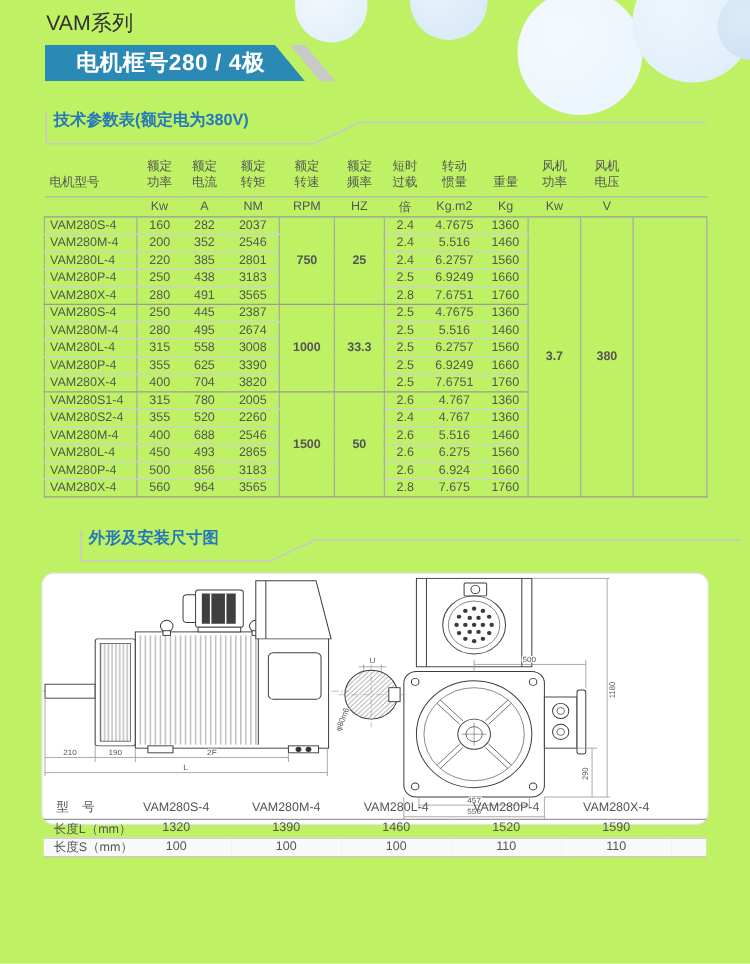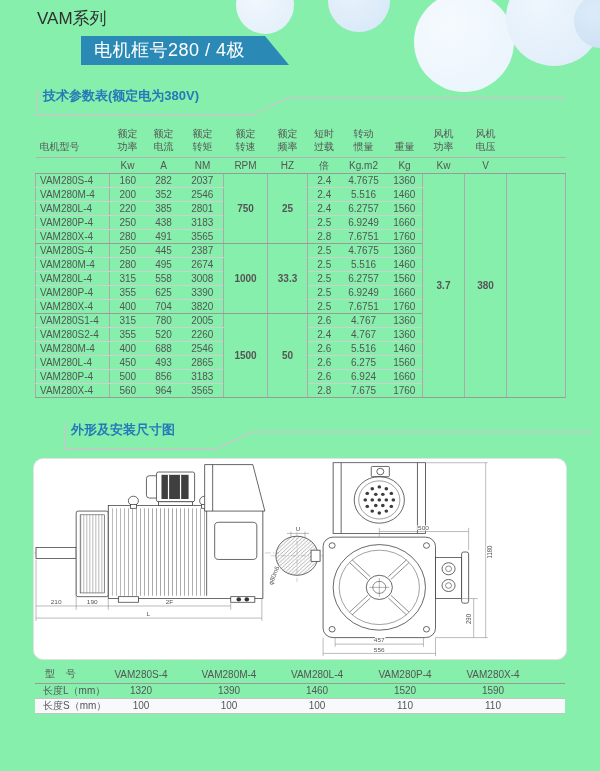--- a/index.html
+++ b/index.html
@@ -1,38 +1,37 @@
 <!DOCTYPE html>
 <html><head>
 <meta charset="utf-8">
 <style>
   * { box-sizing: border-box; margin: 0; padding: 0; }
   body { background:#fff; }
   .page {
     position: relative; width: 600px; height: 771px; overflow: hidden;
-    background: #86efac; font-family: "Liberation Sans", "DejaVu Sans", sans-serif;
+    background: #bef264; font-family: "Liberation Sans", "DejaVu Sans", sans-serif;
     color: #444;
   }
   
   .bubble { position: absolute; border-radius: 50%; z-index: 0; }
   .b1 { left:236px; top:-24px; width:58px; height:58px; background: radial-gradient(circle at 35% 35%, #f2f8fd, #dfedf9); }
   .b2 { left:328px; top:-30px; width:62px; height:62px; background: radial-gradient(circle at 35% 35%, #e8f2fb, #d5e7f7); }
   .b3 { left:414px; top:-8px; width:100px; height:100px; background: radial-gradient(circle at 35% 35%, #f5fafe, #e9f3fc); }
   .b4 { left:506px; top:-30px; width:96px; height:96px; background: radial-gradient(circle at 35% 35%, #eef6fd, #ddebf8); }
   .b5 { left:574px; top:-6px; width:54px; height:54px; background: radial-gradient(circle at 35% 35%, #dcebf8, #c9dff3); }
 
   .series-title { position:absolute; left:37px; top:7px; font-size:17px; color:#2f2f2f; z-index:2; }
 
   .banner-wrap { position:absolute; left:36px; top:36px; z-index:2; }
   .banner {
     position:relative; width:208px; height:29px; background:#2b8ab5;
     clip-path: polygon(0 0, 184px 0, 208px 100%, 0 100%);
-    color:#fff; font-size:18px; font-weight:normal; line-height:29px; padding-left:13px;
+    color:#fff; font-size:18px; font-weight:bold; line-height:29px; padding-left:25px;
     letter-spacing:0.5px;
-    margin-left:45px;
   }
   .banner-slash {
     position:absolute; left:196px; top:0; width:12px; height:29px; background:#c9c9c9;
     transform: skewX(40deg); transform-origin: top left;
   }
 
   .section-head { position:absolute; left:36px; width:530px; height:34px; z-index:2; }
   .sh1 { top:84px; } .sh2 { top:418px;margin-left:28px; }
   .section-title { position:absolute; left:7px; top:3px; font-size:13px; font-weight:bold; color:#2678b8; }
   .tab-line { position:absolute; left:0; top:0; }
@@ -56,21 +55,21 @@
   
   .drawing-panel {
     position:absolute; left:33px; top:458px; width:534px; height:202px; z-index:1;
     border:1px solid #e2e2e2; border-radius:10px; background:#fff; overflow:hidden;
   }
   .drawing-panel svg { display:block; }
   .dimtext { font-size:6.5px; fill:#555; text-anchor:middle; paint-order:stroke; stroke:#ffffff; stroke-width:2px; }
 
   
   table.dims {
-    position:absolute; left:35px; top:666px; width:530px; z-index:2;
+    position:absolute; left:35px; top:638px; width:530px; z-index:2;
     border-collapse:collapse; table-layout:fixed; font-size:10px; color:#555;
   }
   table.dims th { font-weight:normal; height:17px; text-align:center; border-bottom:1px solid #9a9a9a; white-space:nowrap; }
   table.dims th.h-label { text-align:left; padding-left:10px; letter-spacing:4px; }
   table.dims td { height:15px; text-align:center; border-bottom:1px solid #c4c4c4; white-space:nowrap; }
   table.dims td.r-label { text-align:left; padding-left:8px; }
   table.dims tbody tr:nth-child(even) { background:#f7f9fb; }
 </style>
 </head>
 <body>

